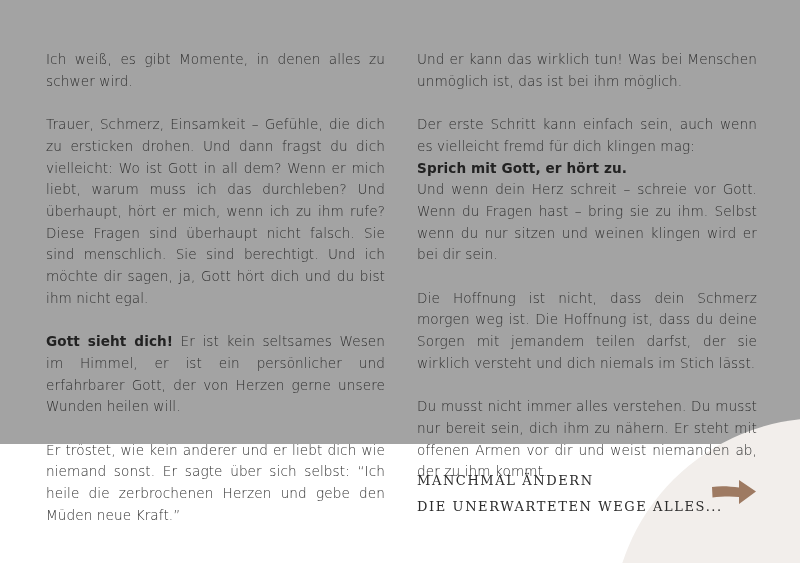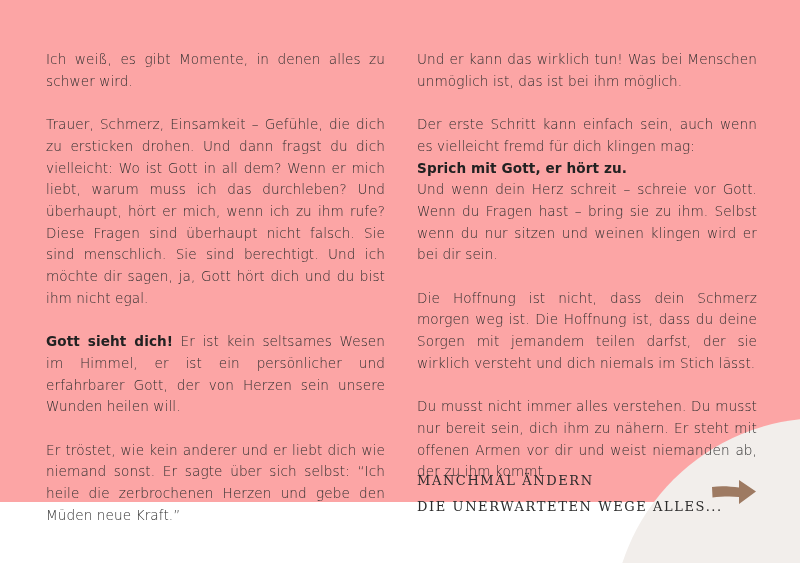--- a/index.html
+++ b/index.html
@@ -6,22 +6,22 @@
       margin: 0;
       padding: 0;
       width: 800px;
       height: 563px;
       background: #ffffff;
       overflow: hidden;
     }
     .page {
       position: relative;
       width: 800px;
-      height: 502px;
-      background: #fca5a5;
+      height: 444px;
+      background: #a3a3a3;
       color: #2b2b2b;
       font-family: "DejaVu Sans", sans-serif;
     }
     .blob {
       position: absolute;
       left: 612px;
       top: 418px;
       width: 420px;
       height: 420px;
       border-radius: 50%;
@@ -95,21 +95,21 @@
   <div class="blob"></div>
 
   <div class="column col-left">
     <p class="para">
       <span>Ich weiß, es gibt Momente, in denen alles zu schwer wird.</span>
     </p>
     <p class="para">
       <span>Trauer, Schmerz, Einsamkeit – Gefühle, die dich zu ersticken drohen. Und dann fragst du dich vielleicht: Wo ist Gott in all dem? Wenn er mich liebt, warum muss ich das durchleben? Und überhaupt, hört er mich, wenn ich zu ihm rufe? Diese Fragen sind überhaupt nicht falsch. Sie sind menschlich. Sie sind berechtigt. Und ich möchte dir sagen, ja, Gott hört dich und du bist ihm nicht egal.</span>
     </p>
     <p class="para">
-      <span class="bold">Gott sieht dich!</span><span> Er ist kein seltsames Wesen im Himmel, er ist ein persönlicher und erfahrbarer Gott, der von Herzen sein unsere Wunden heilen will.</span>
+      <span class="bold">Gott sieht dich!</span><span> Er ist kein seltsames Wesen im Himmel, er ist ein persönlicher und erfahrbarer Gott, der von Herzen gerne unsere Wunden heilen will.</span>
     </p>
     <p class="para">
       <span>Er tröstet, wie kein anderer und er liebt dich wie niemand sonst. Er sagte über sich selbst: “Ich heile die zerbrochenen Herzen und gebe den Müden neue Kraft.”</span>
     </p>
   </div>
 
   <div class="column col-right">
     <p class="para">
       <span>Und er kann das wirklich tun! Was bei Menschen unmöglich ist, das ist bei ihm möglich.</span>
     </p>

